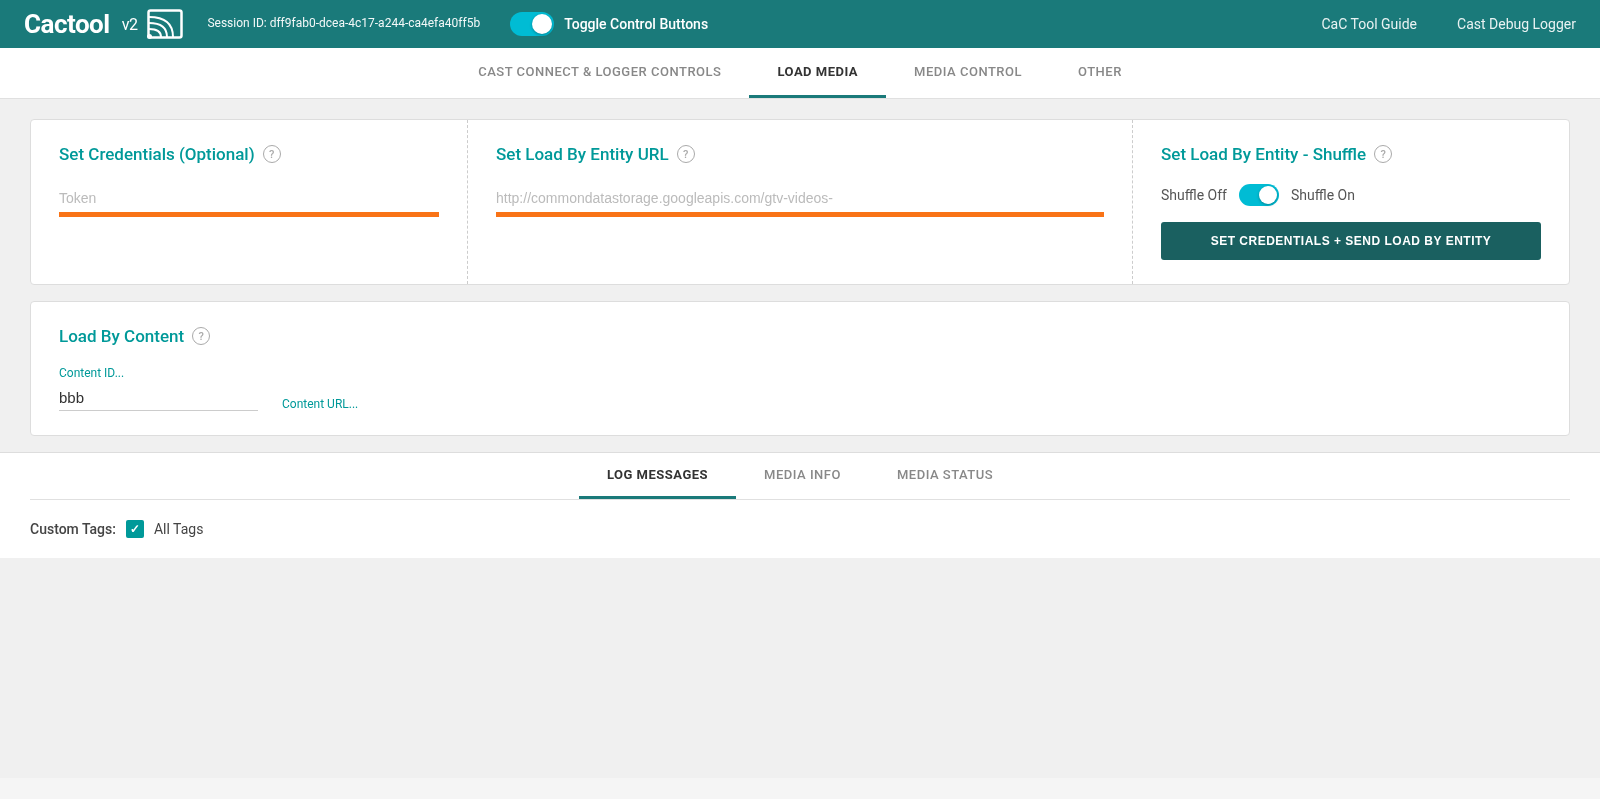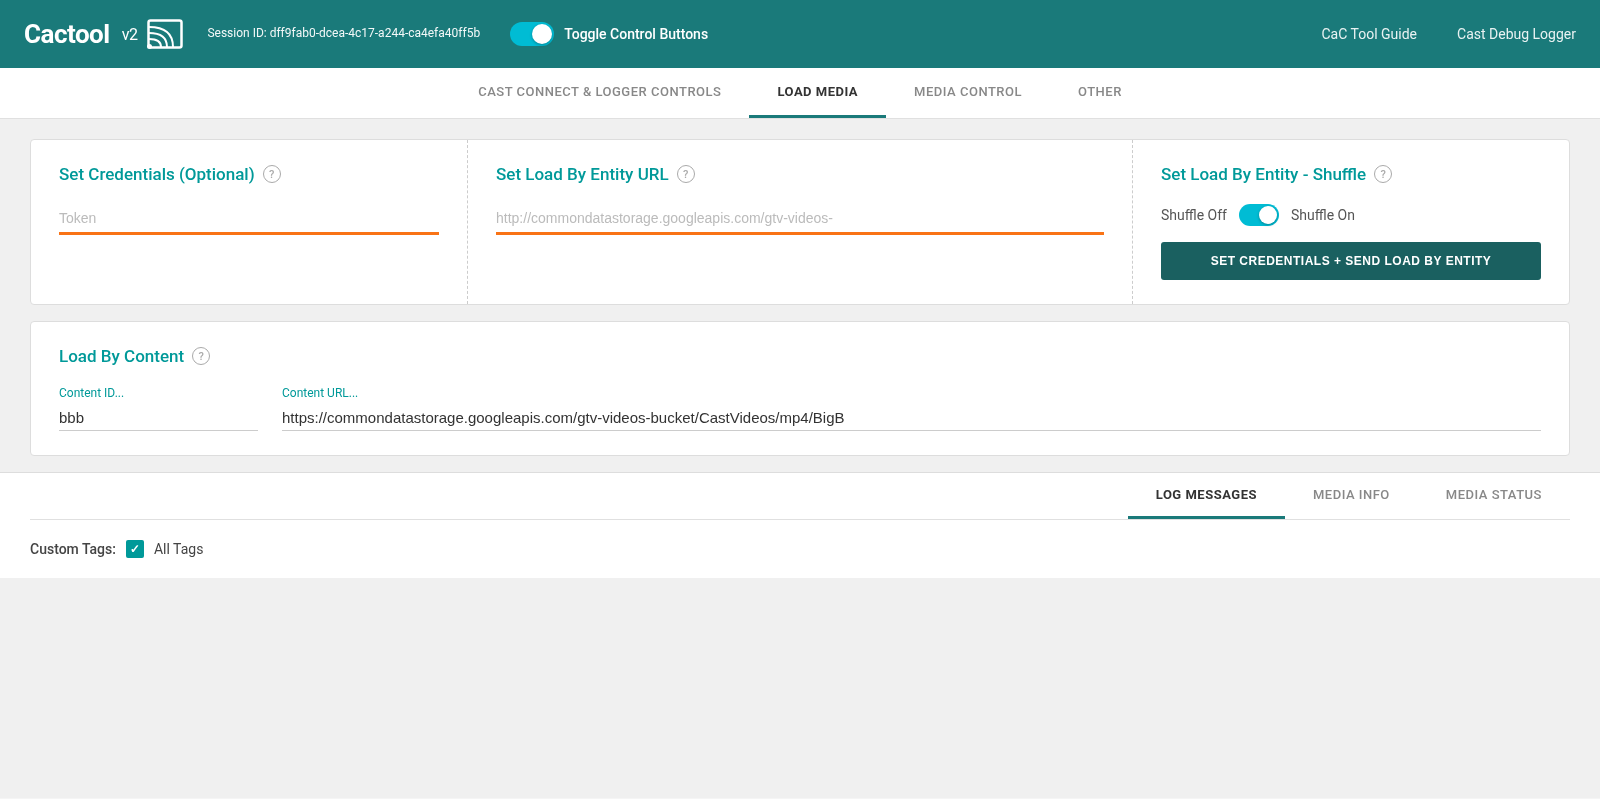--- a/index.html
+++ b/index.html
@@ -5,21 +5,21 @@
     * { box-sizing: border-box; margin: 0; padding: 0; }
     body { font-family: 'Roboto', Arial, sans-serif; background: #f5f5f5; color: #333; font-size: 14px; }
 
     
     .header {
       background: #1a7a7a;
       color: white;
       display: flex;
       align-items: center;
       padding: 0 24px;
-      height: 68px;
+      height: 48px;
       gap: 20px;
     }
     .header-logo {
       display: flex;
       align-items: center;
       gap: 10px;
       font-size: 26px;
       font-weight: 700;
       letter-spacing: -0.5px;
     }
@@ -140,21 +140,21 @@
       justify-content: center;
       font-size: 11px;
       color: #aaa;
       cursor: pointer;
       flex-shrink: 0;
     }
 
     .form-input {
       width: 100%;
       border: none;
-      border-bottom: 3px solid #f97316;
+      border-bottom: 5px solid #f97316;
       padding: 6px 0;
       font-size: 14px;
       color: #3b82f6;
       outline: none;
       background: transparent;
     }
     .form-input::placeholder { color: #bbb; }
 
     
     .toggle-row {
@@ -267,21 +267,21 @@
       background: white;
       border-top: 1px solid #ddd;
       padding-top: 0;
       margin: 0 -30px;
       padding-left: 30px;
       padding-right: 30px;
     }
 
     .bottom-tabs {
       display: flex;
-      justify-content: flex-end;
+      justify-content: center;
       gap: 0;
       border-bottom: 1px solid #e0e0e0;
     }
     .bottom-tab {
       padding: 14px 28px;
       cursor: pointer;
       font-size: 13px;
       font-weight: 500;
       color: #888;
       letter-spacing: 0.5px;
@@ -412,21 +412,20 @@
       <span>Load By Content</span>
       <div class="help-icon">?</div>
     </div>
     <div class="content-row">
       <div class="content-field">
         <span class="content-field-label">Content ID...</span>
         <input class="content-field-input" type="text" value="bbb" style="">
       </div>
       <div class="content-field content-field-wide">
         <span class="content-field-label">Content URL...</span>
-        <input class="content-field-input" type="text" value="https://commondatastorage.googleapis.com/gtv-videos-bucket/CastVideos/mp4/BigB" style="">
       </div>
     </div>
   </div>
 
   <div class="bottom-section">
     <div class="bottom-tabs">
       <div class="bottom-tab active">LOG MESSAGES</div>
       <div class="bottom-tab">MEDIA INFO</div>
       <div class="bottom-tab">MEDIA STATUS</div>
     </div>

